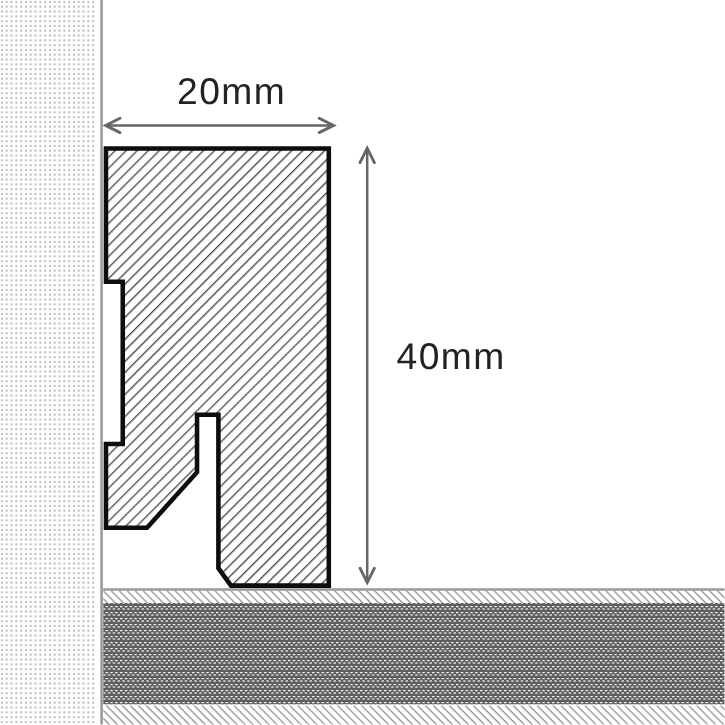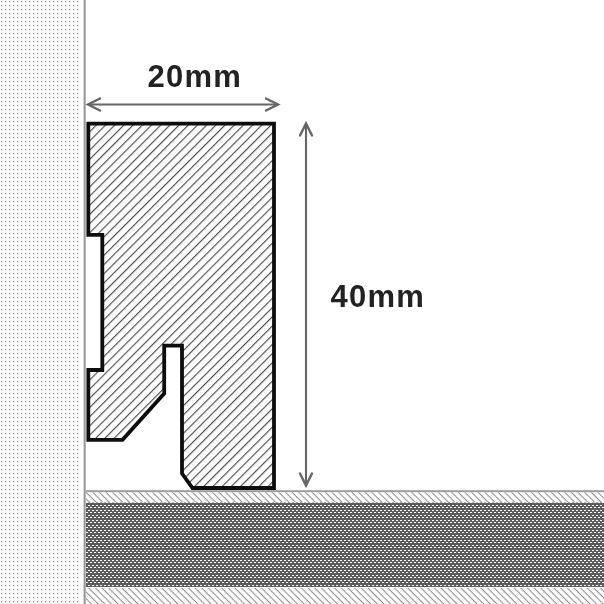--- a/index.html
+++ b/index.html
@@ -1,16 +1,16 @@
 <!DOCTYPE html>
 <html><head>
 <meta charset="utf-8">
 <style>
   html,body{margin:0;padding:0;background:#ffffff;}
-  #stage{position:relative;width:604px;height:604px;overflow:hidden;background:#ffffff;font-weight:bold;}
+  #stage{position:relative;width:604px;height:604px;overflow:hidden;background:#ffffff;}
   svg{display:block;}
   .dim{font-family:"Liberation Sans",sans-serif;font-size:31px;fill:#222222;}
 </style>
 </head>
 <body>
 <div id="stage">
 <svg width="604" height="604" viewBox="0 0 604 604" xmlns="http://www.w3.org/2000/svg">
   <defs>
     <pattern id="walldots" width="4" height="4" patternUnits="userSpaceOnUse">
       <rect width="4" height="4" fill="#fdfdfd"></rect>

